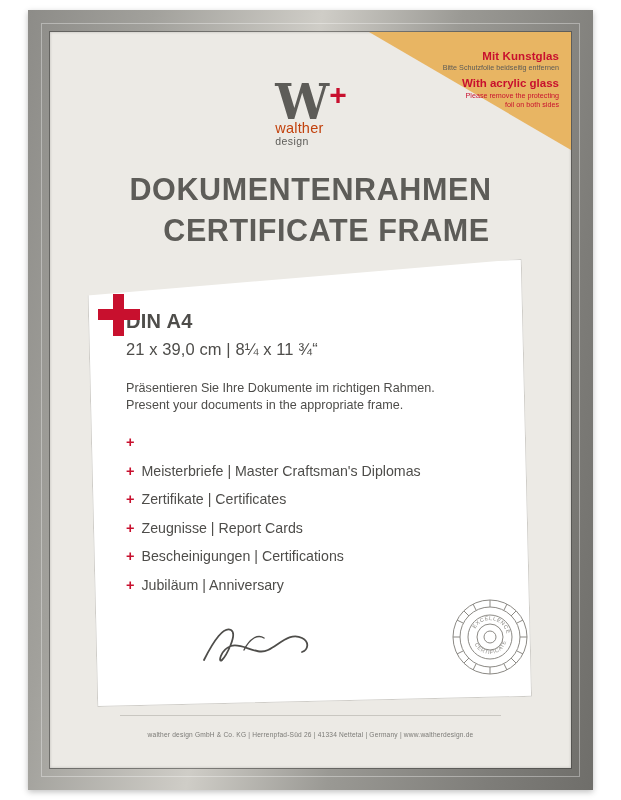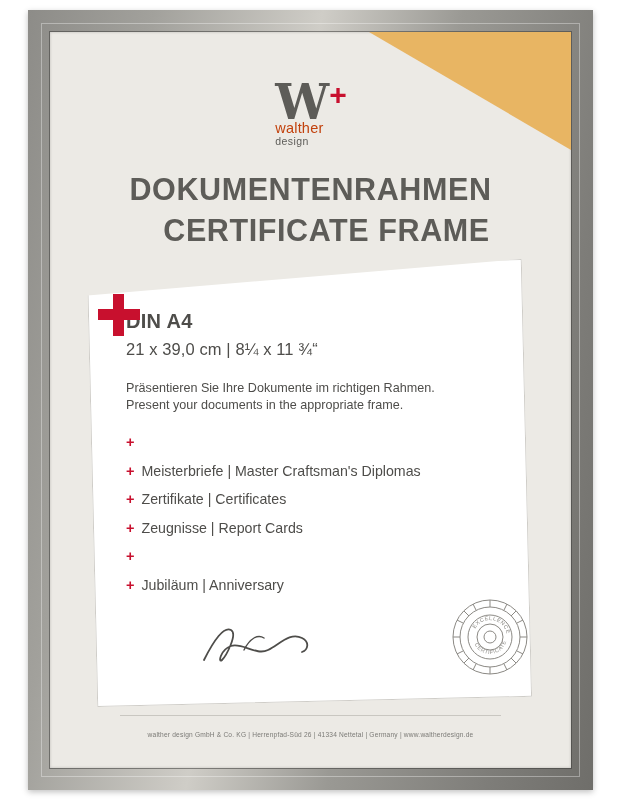--- a/index.html
+++ b/index.html
@@ -298,20 +298,29 @@
 <div class="frame-outer">
   <div class="frame-bevel"></div>
   <div class="frame-inner-edge"></div>
 
   <div class="sheet">
 
     <div class="corner-banner">
       <svg width="250" height="118" viewBox="0 0 250 118" aria-hidden="true">
         <polygon points="250,0 250,118 48,0" fill="#e8b563"></polygon>
       </svg>
+      <div class="banner-text">
+        <div class="banner-de-title">Mit Kunstglas</div>
+        <div class="banner-de-sub">Bitte Schutzfolie beidseitig entfernen</div>
+        <div class="banner-en-title">With acrylic glass</div>
+        <div class="banner-en-sub">
+          <span>Please remove the protecting</span><br>
+          <span>foil on both sides</span>
+        </div>
+      </div>
     </div>
 
     <div class="logo">
       <div class="logo-inner">
         <div class="logo-w">
           <span>W</span><span class="logo-plus">+</span>
         </div>
         <div class="logo-name">walther</div>
         <div class="logo-sub">design</div>
       </div>
@@ -341,20 +350,21 @@
           <div class="bullet">
             <span class="bullet-plus">+</span>
             <span>Zertifikate | Certificates</span>
           </div>
           <div class="bullet">
             <span class="bullet-plus">+</span>
             <span>Zeugnisse | Report Cards</span>
           </div>
           <div class="bullet">
             <span class="bullet-plus">+</span>
+            <span>Bescheinigungen | Certifications</span>
           </div>
           <div class="bullet">
             <span class="bullet-plus">+</span>
             <span>Jubiläum | Anniversary</span>
           </div>
         </div>
       </div>
     </div>
 
     <div class="accent-plus">

